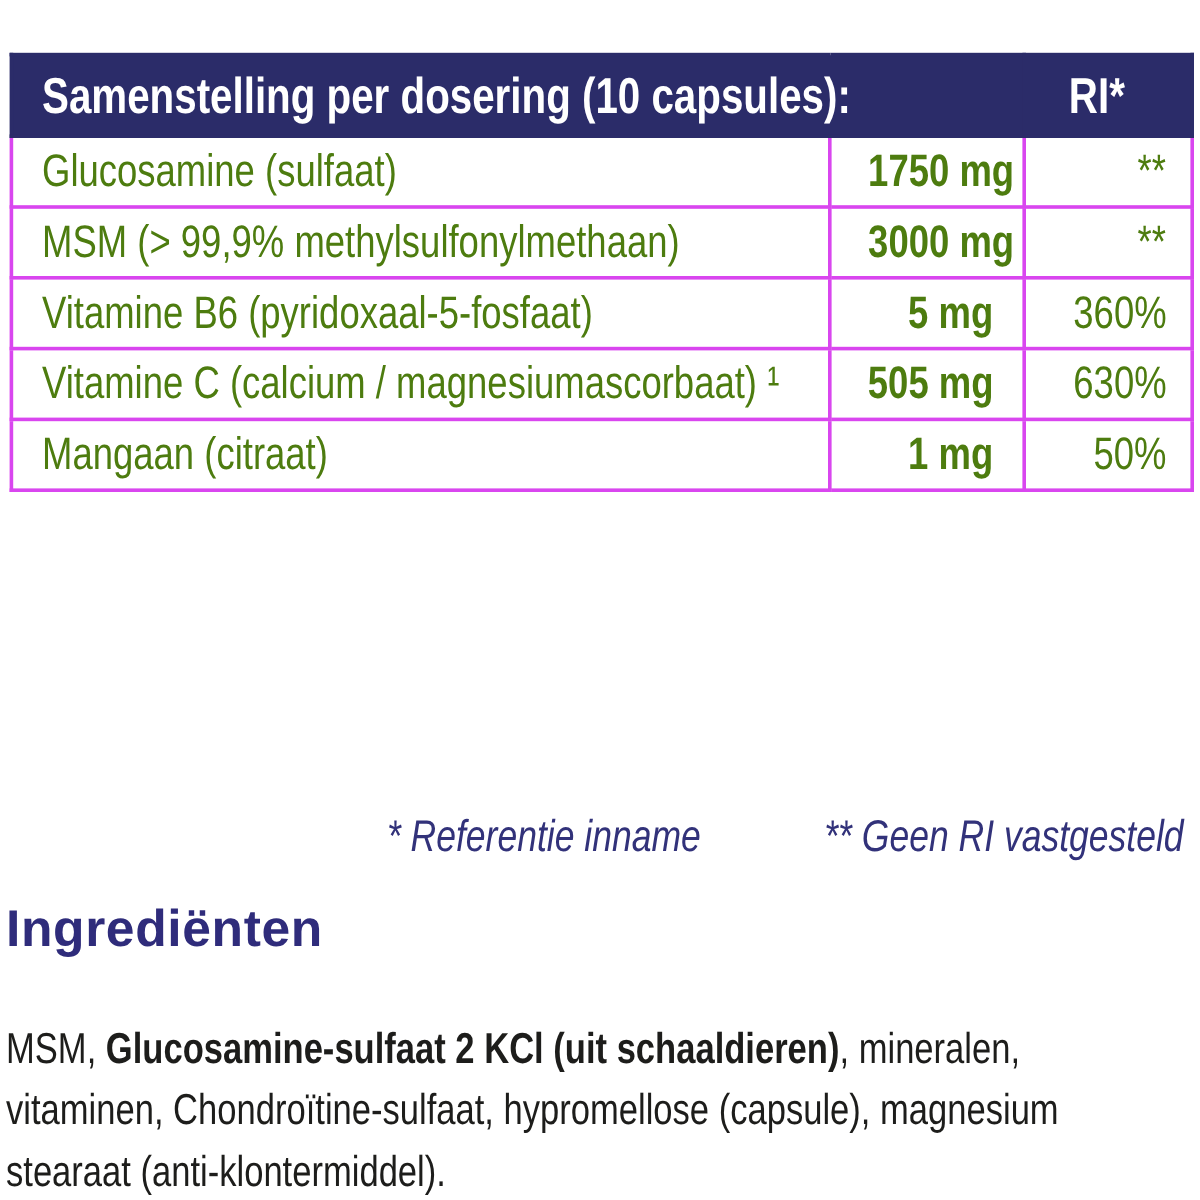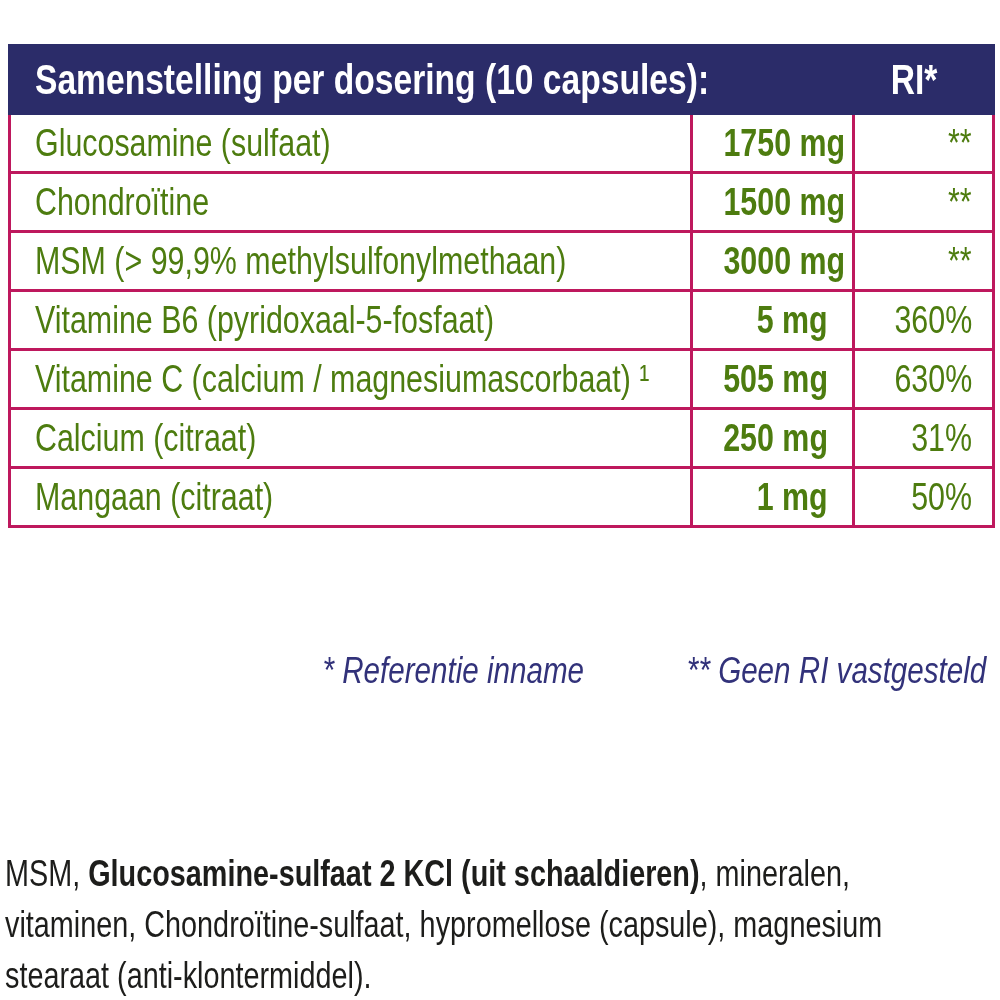--- a/index.html
+++ b/index.html
@@ -12,21 +12,21 @@
   }
   
   table.facts{
     position:absolute;
     left:8px; top:44px;
     width:984px;
     border-collapse:collapse;
     table-layout:fixed;
   }
   table.facts, table.facts td, table.facts th{
-    border:3px solid #be185d;
+    border:3px solid #d946ef;
   }
   table.facts th{
     background:#2b2c69;
     height:65px;
     padding:0;
     border-color:#2b2c69;
     vertical-align:middle;
   }
   table.facts td{
     height:56px;
@@ -58,21 +58,21 @@
   th.h-ri{text-align:center;}
   td.c-name{text-align:left;}
   td.c-name .cond{margin-left:24px;font-size:38px;}
   td.c-amount{text-align:right;font-weight:bold;}
   td.c-amount .cond{margin-right:24px;font-size:38px;}
   td.c-ri{text-align:right;}
   td.c-ri .cond{margin-right:20px;font-size:38px;}
   
   .footnote{
     position:absolute;
-    top:650px; right:14px;
+    top:676px; right:14px;
     color:#32327a;
     font-style:italic;
     font-size:37px;
     text-align:right;
     white-space:nowrap;
   }
   .footnote .gap{margin-left:28px;}
   
   .ing-heading{
     position:absolute;
@@ -116,52 +116,43 @@
         </th>
       </tr>
     </thead>
     <tbody>
       <tr>
         <td class="c-name"><span class="cond from-left">Glucosamine (sulfaat)</span></td>
         <td class="c-amount"><span class="cond from-right">1750 mg</span></td>
         <td class="c-ri"><span class="cond from-right">**</span></td>
       </tr>
       <tr>
-        <td class="c-name"><span class="cond from-left">Chondroïtine</span></td>
-        <td class="c-amount"><span class="cond from-right">1500 mg</span></td>
-        <td class="c-ri"><span class="cond from-right">**</span></td>
-      </tr>
-      <tr>
         <td class="c-name"><span class="cond from-left">MSM (&gt; 99,9% methylsulfonylmethaan)</span></td>
         <td class="c-amount"><span class="cond from-right">3000 mg</span></td>
         <td class="c-ri"><span class="cond from-right">**</span></td>
       </tr>
       <tr>
         <td class="c-name"><span class="cond from-left">Vitamine B6 (pyridoxaal-5-fosfaat)</span></td>
         <td class="c-amount"><span class="cond from-right">5 mg</span></td>
         <td class="c-ri"><span class="cond from-right">360%</span></td>
       </tr>
       <tr>
         <td class="c-name"><span class="cond from-left">Vitamine C (calcium / magnesiumascorbaat) ¹</span></td>
         <td class="c-amount"><span class="cond from-right">505 mg</span></td>
         <td class="c-ri"><span class="cond from-right">630%</span></td>
       </tr>
       <tr>
-        <td class="c-name"><span class="cond from-left">Calcium (citraat)</span></td>
-        <td class="c-amount"><span class="cond from-right">250 mg</span></td>
-        <td class="c-ri"><span class="cond from-right">31%</span></td>
-      </tr>
-      <tr>
         <td class="c-name"><span class="cond from-left">Mangaan (citraat)</span></td>
         <td class="c-amount"><span class="cond from-right">1 mg</span></td>
         <td class="c-ri"><span class="cond from-right">50%</span></td>
       </tr>
     </tbody>
   </table>
 
   <div class="footnote">
     <span class="cond from-right">* Referentie inname</span><span class="cond from-right gap">** Geen RI vastgesteld</span>
   </div>
 
+  <h2 class="ing-heading">Ingrediënten</h2>
 
   <p class="ing-text"><span>MSM, </span><b>Glucosamine-sulfaat 2 KCl (uit schaaldieren)</b><span>, mineralen, vitaminen, Chondroïtine-sulfaat, hypromellose (capsule), magnesium stearaat (anti-klontermiddel).</span></p>
 
 </div>
 
 </body></html>

